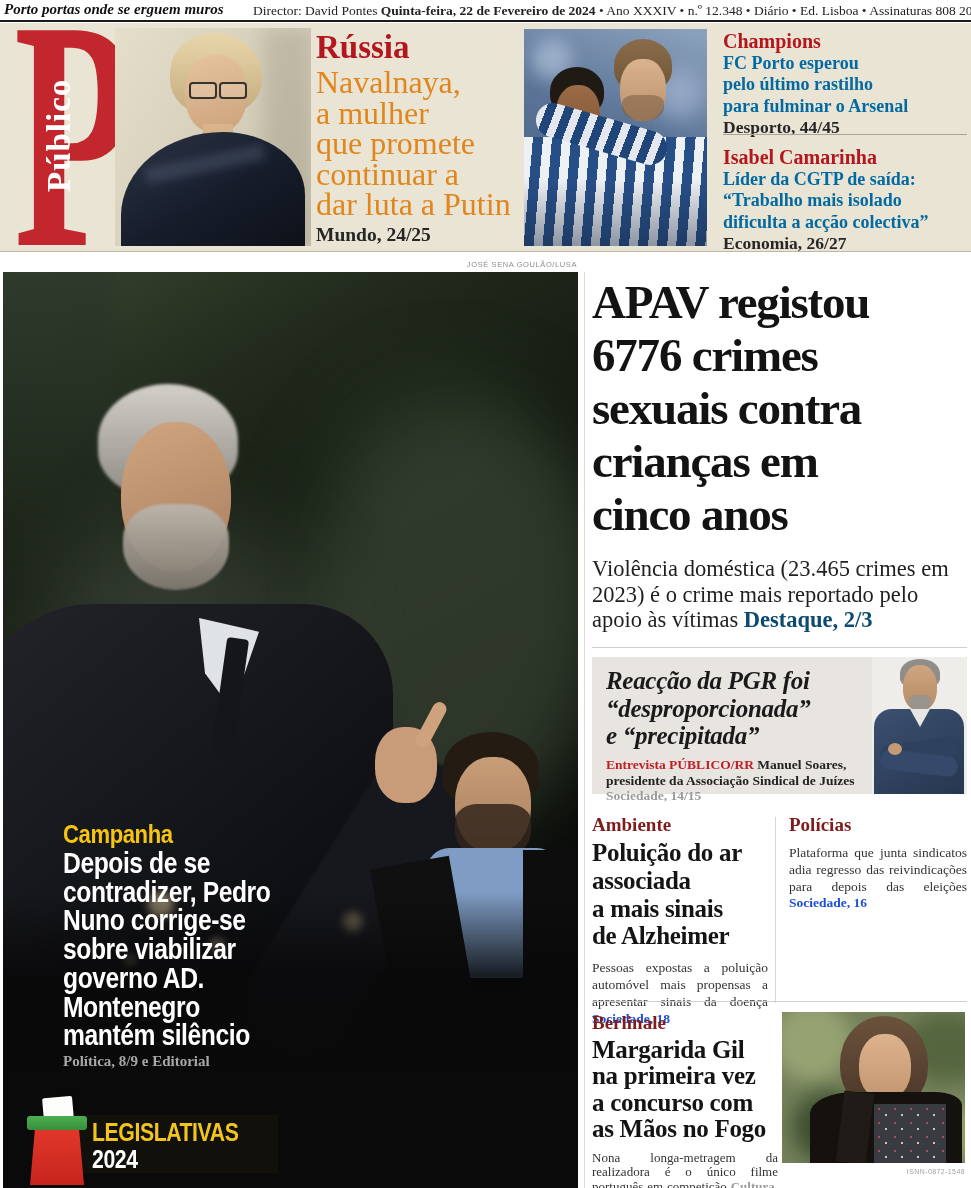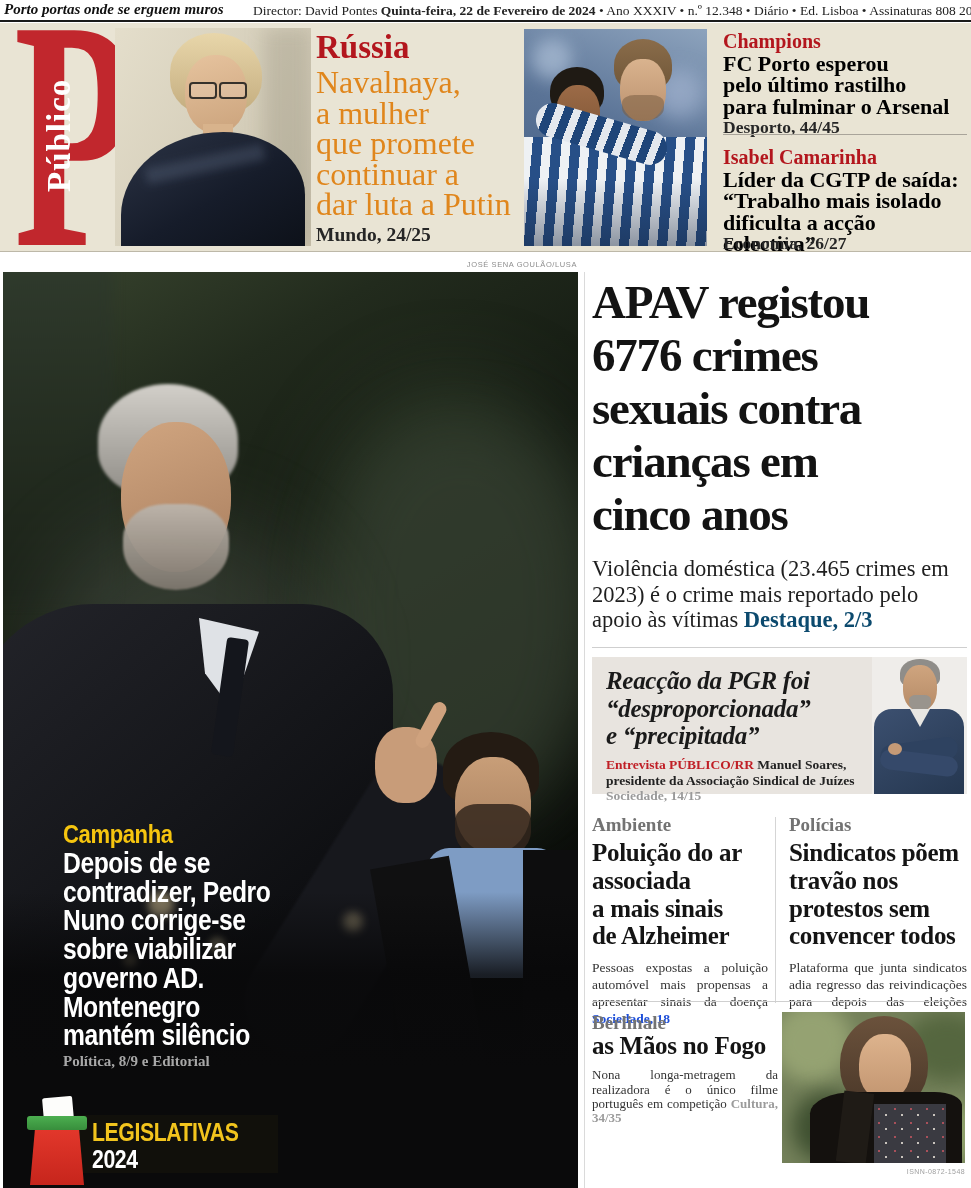--- a/index.html
+++ b/index.html
@@ -56,21 +56,21 @@
   .fo-face1{left:32px;top:56px;width:44px;height:58px;border-radius:46%;background:linear-gradient(#9c6b47,#7d5334);}
   .fo-hair2{left:90px;top:10px;width:58px;height:52px;border-radius:50% 50% 40% 40%;background:linear-gradient(#8a6c4a,#6f5638);}
   .fo-face2{left:96px;top:30px;width:46px;height:62px;border-radius:45%;background:linear-gradient(#d9b38e,#ba906d);}
   .fo-stub2{left:98px;top:66px;width:42px;height:26px;border-radius:30% 30% 50% 50%;background:rgba(120,92,66,.55);}
   .fo-kits{left:0;top:108px;width:183px;height:109px;
            background:repeating-linear-gradient(95deg,#eef1f4 0 9px,#274f87 9px 19px);}
   .fo-arm{left:10px;top:88px;width:135px;height:34px;border-radius:18px;transform:rotate(16deg);
           background:repeating-linear-gradient(95deg,#e4e8ee 0 8px,#1f4579 8px 17px);}
   .fo-dim{left:0;top:150px;width:183px;height:67px;background:linear-gradient(rgba(20,35,60,0),rgba(20,35,60,.45));}
   .tr-kick{font-size:20px;font-weight:700;color:#b3161d;line-height:21px;}
-  .tr-lines{font-size:22px;font-weight:700;color:#000000;line-height:21.3px;white-space:pre-line;}
+  .tr-lines{font-size:18px;font-weight:700;color:#0369a1;line-height:21.3px;white-space:pre-line;}
   .tr-ref{font-size:17.5px;font-weight:700;color:#262626;}
   .champ-kick{left:723px;top:31px;}
   .champ-lines{left:723px;top:53px;}
   .champ-ref{left:723px;top:117px;}
   .tr-div{left:723px;top:134px;width:244px;height:1px;background:#a9a49a;}
   .cam-kick{left:723px;top:147px;}
   .cam-lines{left:723px;top:169px;}
   .cam-ref{left:723px;top:233px;}
 
   
@@ -152,21 +152,21 @@
   .so-face{left:31px;top:8px;width:34px;height:46px;border-radius:46%;background:linear-gradient(#cfa57f,#b58a66);}
   .so-goat{left:37px;top:38px;width:22px;height:16px;border-radius:30% 30% 50% 50%;background:#99948d;}
   .so-body{left:2px;top:52px;width:90px;height:85px;border-radius:18px 18px 0 0;
            background:linear-gradient(150deg,#3c5070,#253750);}
   .so-shirt{left:38px;top:52px;width:20px;height:18px;background:#e8e6e2;clip-path:polygon(0 0,100% 0,50% 100%);}
   .so-arm1{left:8px;top:84px;width:78px;height:22px;border-radius:11px;background:#2e4260;transform:rotate(-8deg);}
   .so-arm2{left:8px;top:96px;width:78px;height:20px;border-radius:10px;background:#35496a;transform:rotate(7deg);}
   .so-hand{left:16px;top:86px;width:14px;height:12px;border-radius:50%;background:#c59a76;}
 
   
-  .seckick{font-size:19px;font-weight:700;color:#737373;line-height:21px;}
+  .seckick{font-size:19px;font-weight:700;color:#7f1d1d;line-height:21px;}
   .sechead{margin-top:4px;font-size:25px;line-height:27.8px;font-weight:700;color:#141414;
            letter-spacing:-.3px;white-space:pre-line;}
   .secbody{margin-top:10px;font-size:13.5px;line-height:16.8px;color:#333;text-align:justify;}
   .secbody .ref{color:#1d4ed8;font-weight:700;}
   .ambiente{left:592px;top:814px;width:176px;}
   .policias{left:789px;top:814px;width:178px;}
   .vdiv2{left:775px;top:817px;width:1px;height:186px;background:#d5d5d5;}
   .hr2{left:592px;top:1001px;width:375px;height:1px;background:#cfcfcf;}
 
   
@@ -343,30 +343,29 @@
     <div class="seckick">Ambiente</div>
     <div class="sechead">Poluição do ar
 associada
 a mais sinais
 de Alzheimer</div>
     <div class="secbody"><span>Pessoas expostas a poluição automóvel mais propensas a apresentar sinais da doença </span><span class="ref">Sociedade, 18</span></div>
   </div>
   <i class="a vdiv2"></i>
   <div class="a policias">
     <div class="seckick">Polícias</div>
-    <div class="sechead">Sindicatos põem
-travão nos
-protestos sem
-convencer todos</div>
     <div class="secbody"><span>Plataforma que junta sindicatos adia regresso das reivindicações para depois das eleições </span><span class="ref">Sociedade, 16</span></div>
   </div>
   <i class="a hr2"></i>
 
   <div class="a berlinale">
     <div class="seckick">Berlinale</div>
+    <div class="ber-head">Margarida Gil
+na primeira vez
+a concurso com</div>
     <div class="ber-last"><span>as </span><span class="it">Mãos no Fogo</span></div>
     <div class="ber-body"><span>Nona longa-metragem da realizadora é o único filme português em competição </span><span class="ref">Cultura, 34/35</span></div>
   </div>
   <div class="a gilphoto">
     <i class="a gi-b1"></i>
     <i class="a gi-b2"></i>
     <i class="a gi-b3"></i>
     <i class="a gi-b4"></i>
     <i class="a gi-hair"></i>
     <i class="a gi-face"></i>

